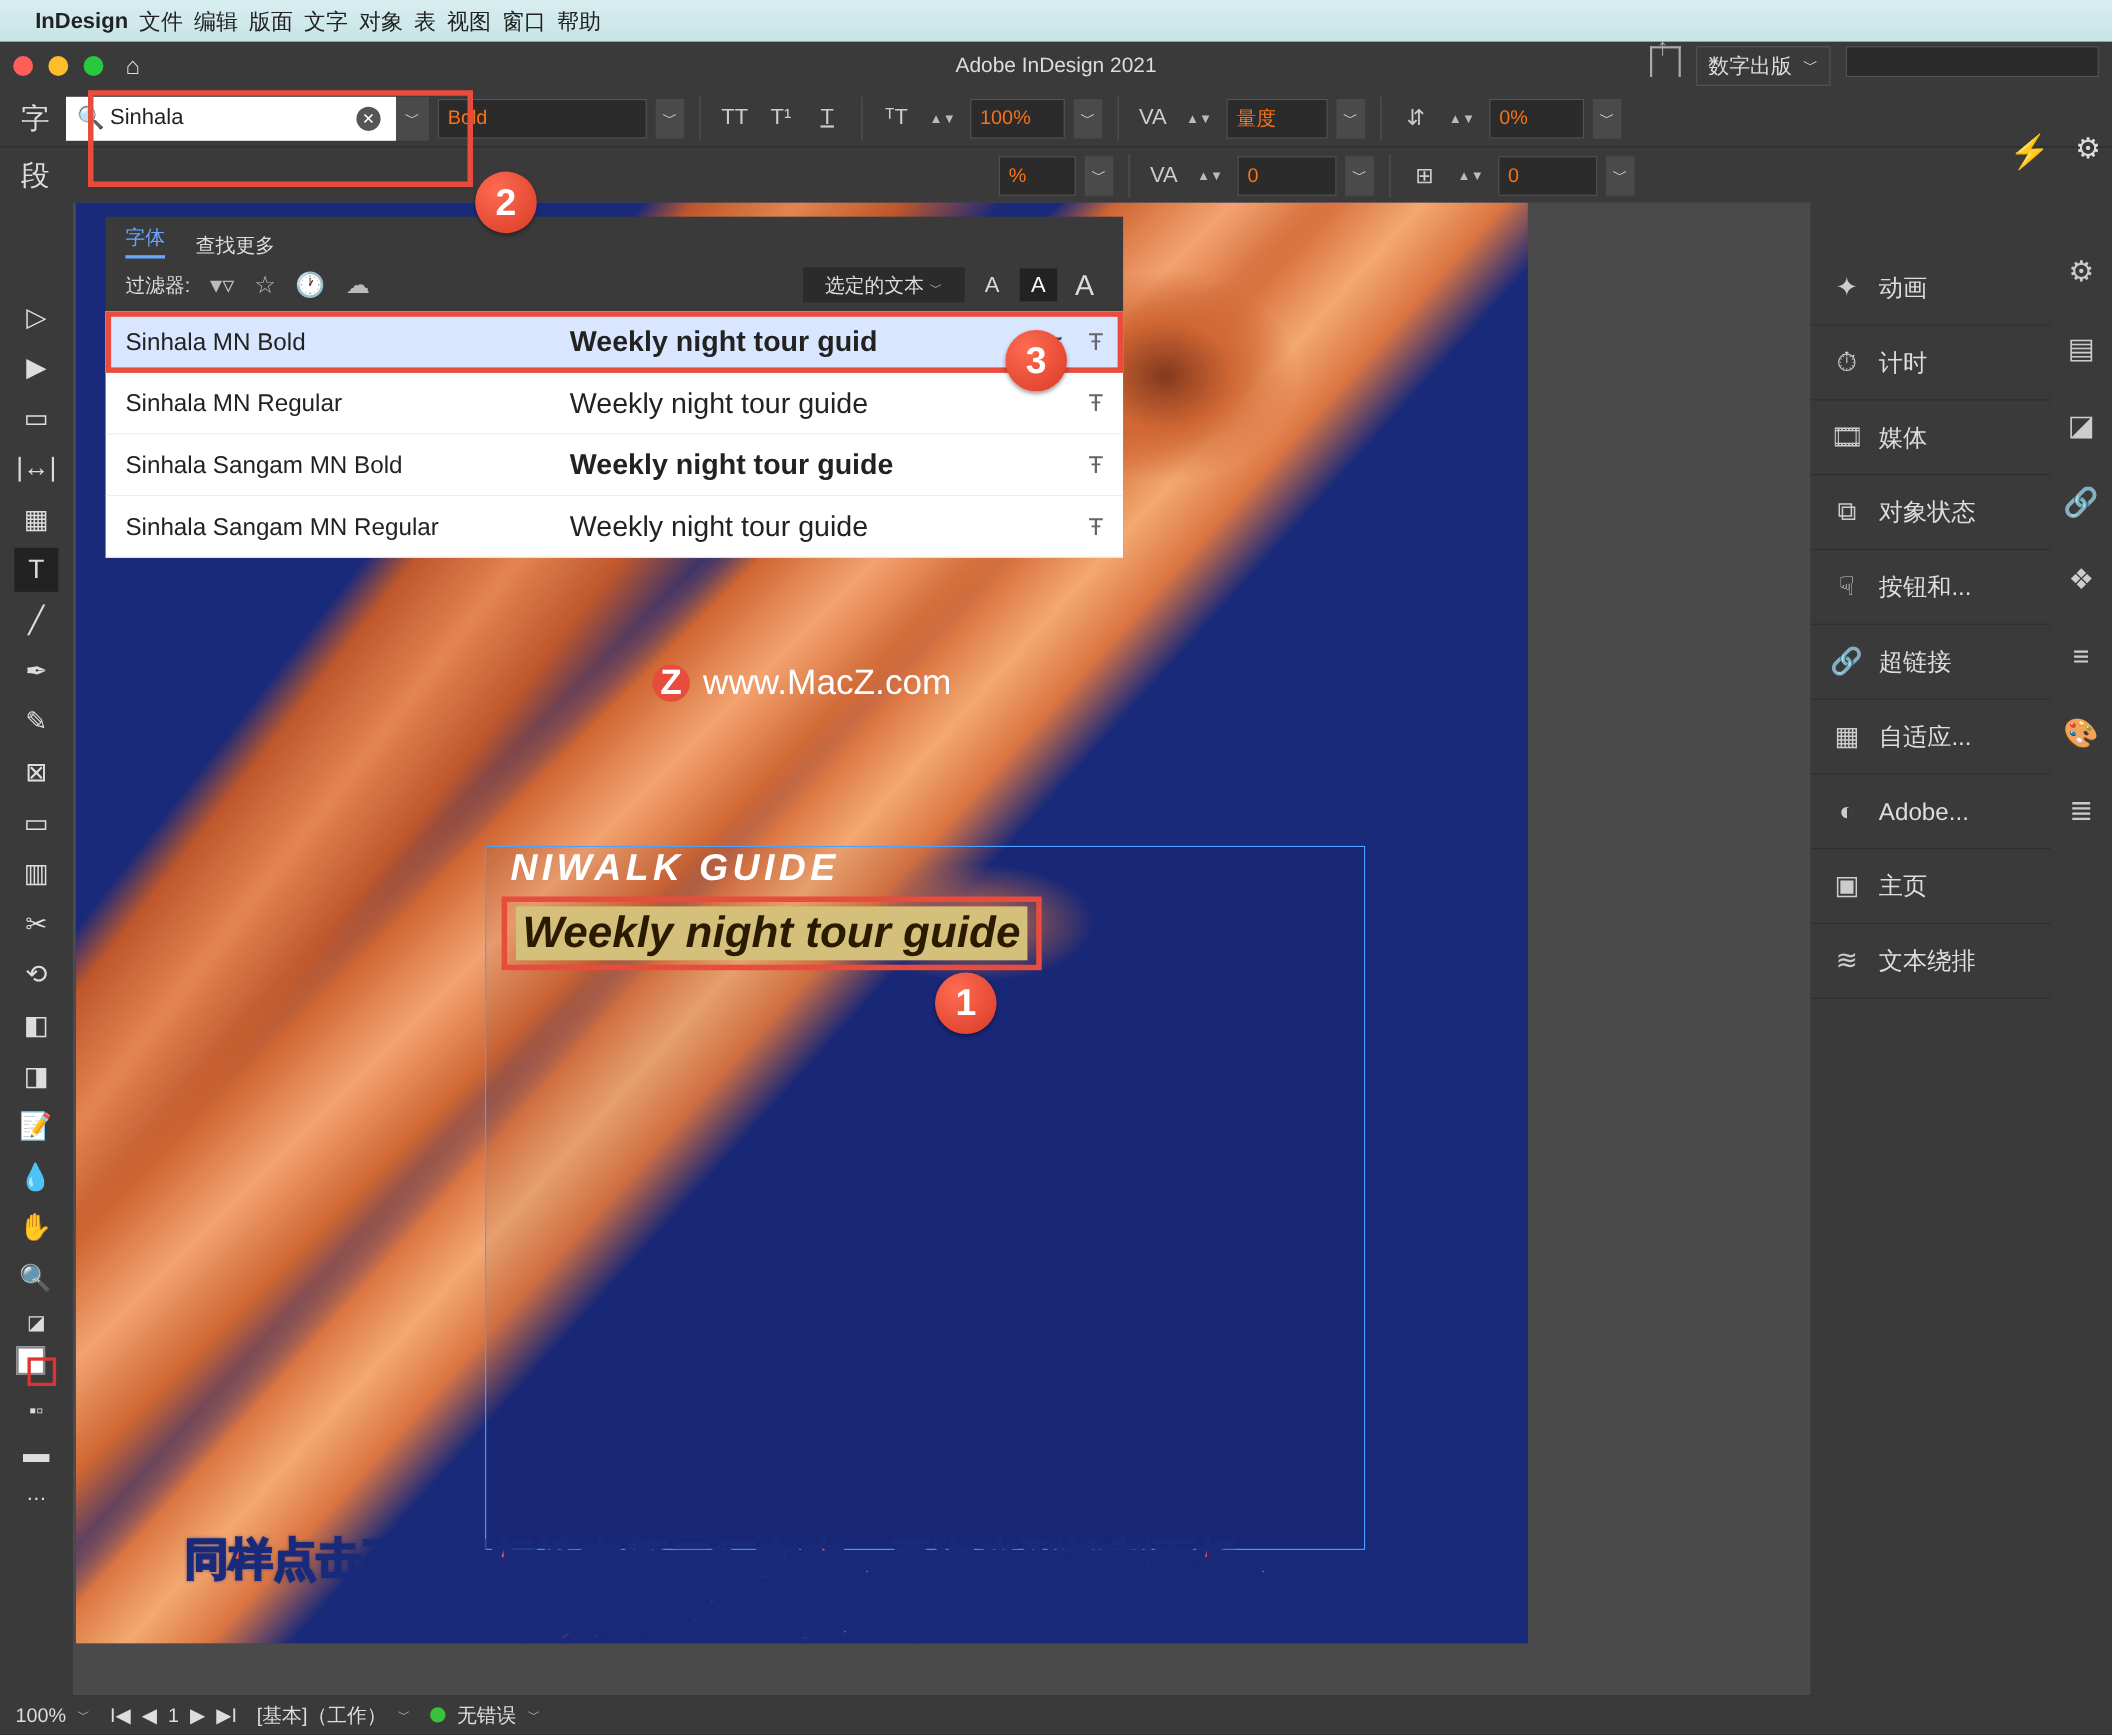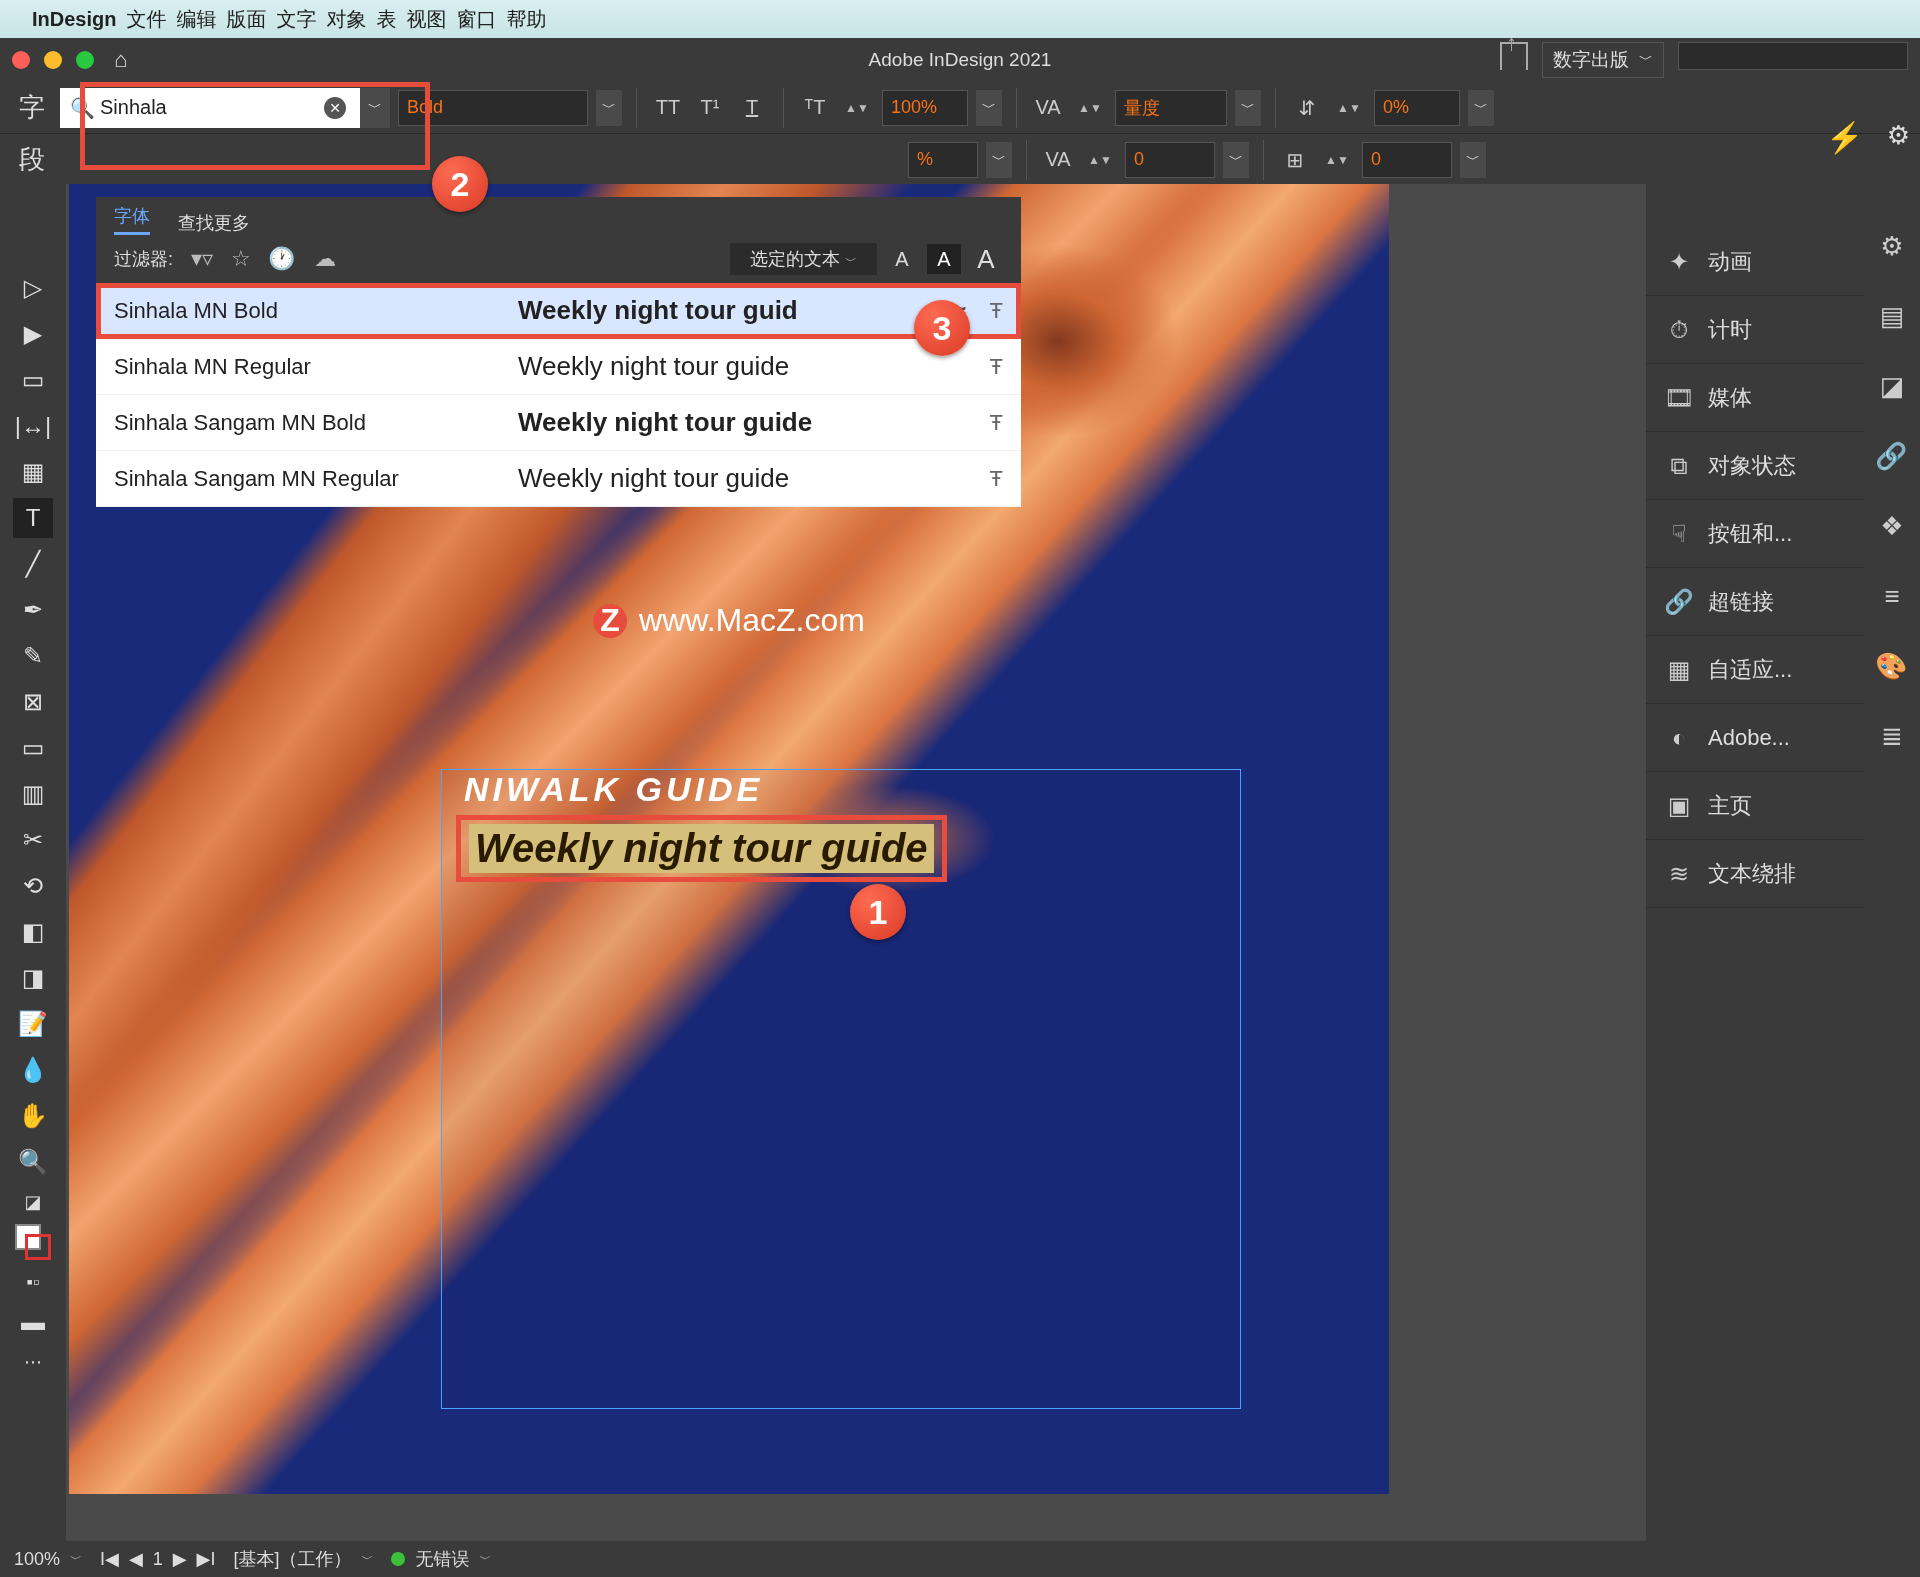--- a/index.html
+++ b/index.html
@@ -194,21 +194,21 @@
       <u>T</u>
     </div>
   <div class="sep"></div>
   <div class="ico-btn">ᵀT</div>
   <div class="ico-btn chev-sm">▲▼</div>
   <input class="ctrl-input" style="width: 86px;" value="100%">
   <div class="drop-chev">﹀</div>
   <div class="sep"></div>
   <div class="ico-btn">VA</div>
   <div class="ico-btn chev-sm">▲▼</div>
-  <input class="ctrl-input" style="width: 112px;" value="量度">
+  <input class="ctrl-input" style="width: 92px;" value="量度">
   <div class="drop-chev">﹀</div>
   <div class="sep"></div>
   <div class="ico-btn">⇵</div>
   <div class="ico-btn chev-sm">▲▼</div>
   <input class="ctrl-input" style="width: 86px;" value="0%">
   <div class="drop-chev">﹀</div>
 </div>
 
 <div class="ctrlrow">
   <div class="tabbtn">段</div>
@@ -274,20 +274,21 @@
         <span>www.MacZ.com</span>
       </div>
       <div class="textframe">
         <div class="tf-title">NIWALK  GUIDE</div>
         <div class="tf-sub-wrap">
           <div class="tf-sub">Weekly night tour guide</div>
         </div>
       </div>
     </div>
     <div class="instruction">
+      <div>同样点击三下鼠标选中第二行文本，再次来到控制面板，输入前几个字母，选择</div>
     </div>
   </div>
 
   <div class="right-panels">
     <div class="rp-item">
         <span class="rp-ico">✦</span>
         <span>动画</span>
       </div>
     <div class="rp-item">
         <span class="rp-ico">⏱</span>

